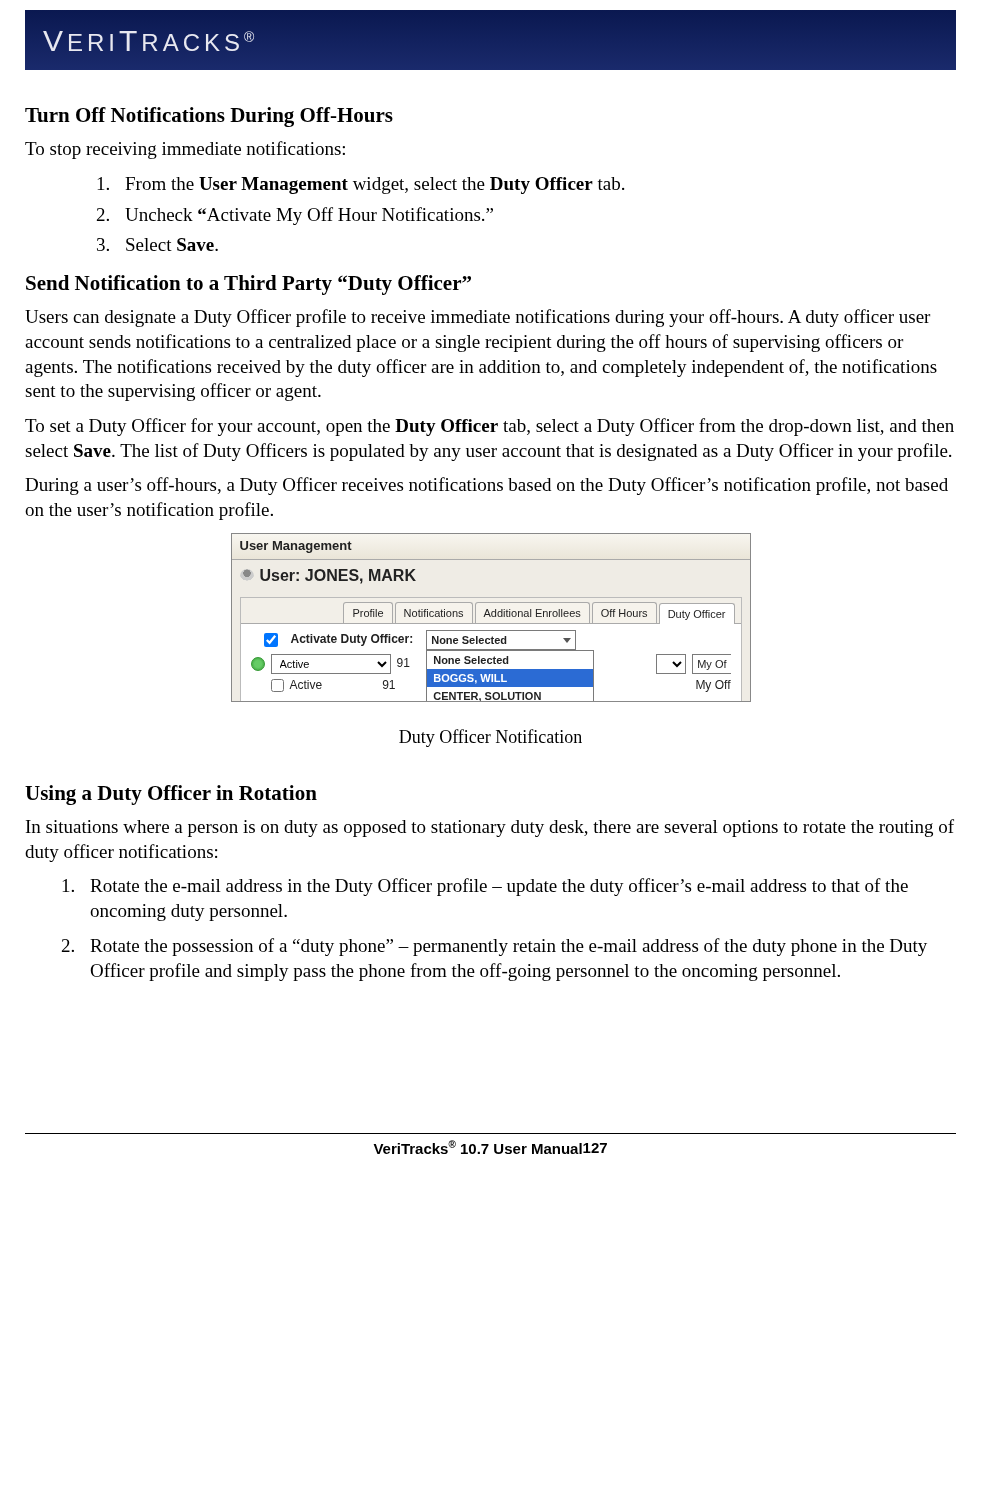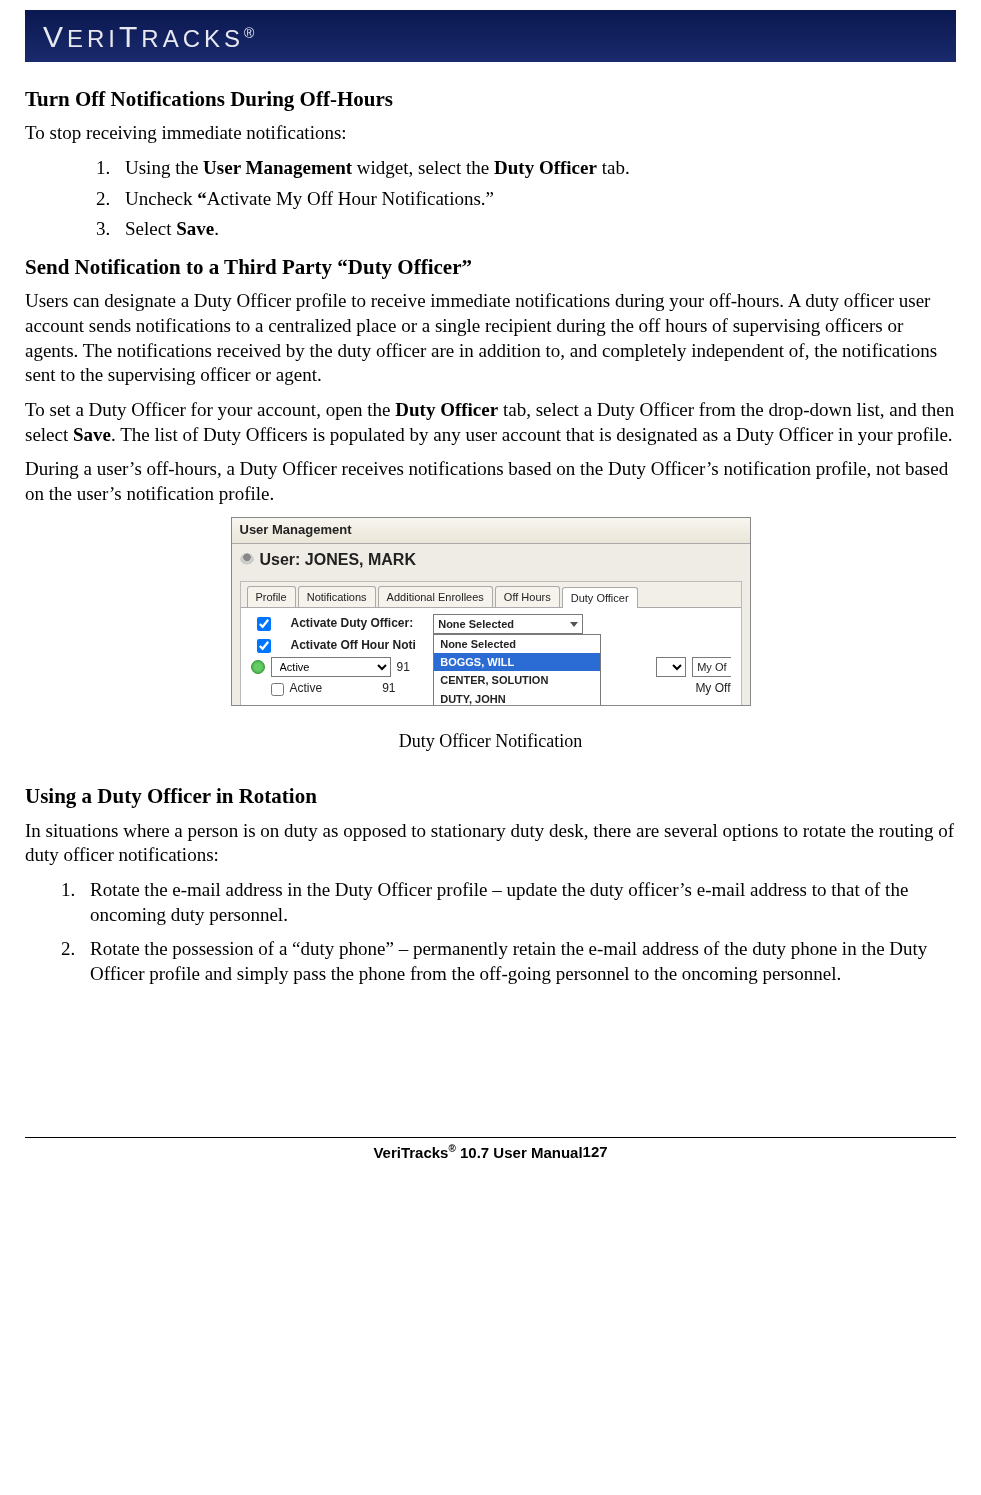--- a/index.html
+++ b/index.html
@@ -9,25 +9,25 @@
     color: #000;
     background: #fff;
     width: 981px;
     margin: 0 auto;
     padding: 10px 25px 20px 25px;
     line-height: 1.3;
   }
   .banner {
     background: #1a2a6c;
     background: linear-gradient(#0a1850, #1a2a6c);
-    height: 52px;
+    height: 60px;
     display: flex;
     align-items: center;
     padding-left: 18px;
-    margin-bottom: 24px;
+    margin-bottom: 32px;
   }
   .banner-text {
     color: #e8e8f0;
     font-family: Arial, sans-serif;
     letter-spacing: 4px;
     font-size: 24px;
     font-weight: 300;
   }
   .banner-text .v { font-size: 30px; font-weight: 400; }
   .banner-text .t { font-size: 30px; font-weight: 400; }
@@ -101,40 +101,41 @@
     border:1px solid #bbb;
     border-bottom:none;
     padding-bottom:6px;
   }
   .tabs {
     display:flex;
     border-bottom:1px solid #aaa;
     background:#f2efe8;
     padding: 4px 6px 0 6px;
     gap:2px;
+    justify-content:flex-end;
   }
   .tab {
     border:1px solid #aaa;
     border-bottom:none;
     padding:3px 8px;
     background:#f6f3ec;
     font-size:11px;
     border-radius:3px 3px 0 0;
     white-space:nowrap;
   }
   .tab.active {
     background:#fff;
     position:relative;
     top:1px;
   }
   .check-row {
     display:flex;
     align-items:center;
-    gap:20px;
-    padding:6px 10px 2px 16px;
+    gap:13px;
+    padding:6px 10px 2px 23px;
     font-weight:bold;
   }
   .check-row input[type=checkbox]{ width:14px; height:14px; }
   .dd-wrap { position:relative; display:inline-block; }
   .dd {
     border:1px solid #7a7a7a;
     background:#fff;
     height:20px;
     font-size:11px;
     padding:2px 18px 2px 4px;
@@ -221,21 +222,21 @@
 </head>
 <body>
 
 <div class="banner">
   <div class="banner-text"><span class="v">V</span>ERI<span class="t">T</span>RACKS<sup>®</sup></div>
 </div>
 
 <h2 class="section">Turn Off Notifications During Off-Hours</h2>
 <p class="body">To stop receiving immediate notifications:</p>
 <ol class="steps">
-  <li><span>Using the </span><strong>User Management</strong><span> widget, select the </span><strong>Duty Officer</strong><span> tab.</span></li>
+  <li><span>From the </span><strong>User Management</strong><span> widget, select the </span><strong>Duty Officer</strong><span> tab.</span></li>
   <li><span>Uncheck </span><strong>“</strong><span>Activate My Off Hour Notifications.”</span></li>
   <li><span>Select </span><strong>Save</strong><span>.</span></li>
 </ol>
 
 <h2 class="section">Send Notification to a Third Party “Duty Officer”</h2>
 <p class="body">Users can designate a Duty Officer profile to receive immediate notifications during your off-hours. A duty officer user account sends notifications to a centralized place or a single recipient during the off hours of supervising officers or agents. The notifications received by the duty officer are in addition to, and completely independent of, the notifications sent to the supervising officer or agent.</p>
 <p class="body"><span>To set a Duty Officer for your account, open the </span><strong>Duty Officer</strong><span> tab, select a Duty Officer from the drop-down list, and then select </span><strong>Save</strong><span>. The list of Duty Officers is populated by any user account that is designated as a Duty Officer in your profile.</span></p>
 <p class="body">During a user’s off-hours, a Duty Officer receives notifications based on the Duty Officer’s notification profile, not based on the user’s notification profile.</p>
 
 <div class="figure-wrap">
@@ -262,24 +263,20 @@
         <div class="dd-list">
           <div class="dd-item">None Selected</div>
           <div class="dd-item sel">BOGGS, WILL</div>
           <div class="dd-item">CENTER, SOLUTION</div>
           <div class="dd-item">DUTY, JOHN</div>
           <div class="dd-item">DUTY, OFFICER</div>
           <div class="dd-item">DUTY OFCR. MORRISA</div>
         </div>
         <span class="cursor-icon">↖</span>
       </span>
-    </div>
-    <div class="check-row" style="padding-top:2px;">
-      <input type="checkbox" checked="" style="">
-      <span>Activate Off Hour Noti</span>
     </div>
     <div class="data-row">
       <span class="globe"></span>
       <select class="select-sm" style="width:120px"><option>Active</option></select>
       <span class="num">91</span>
       <span class="spacer"></span>
       <select class="select-sm" style="width:30px"><option></option></select>
       <span class="select-sm" style="border-right:none">My Of</span>
     </div>
     <div class="data-row">

